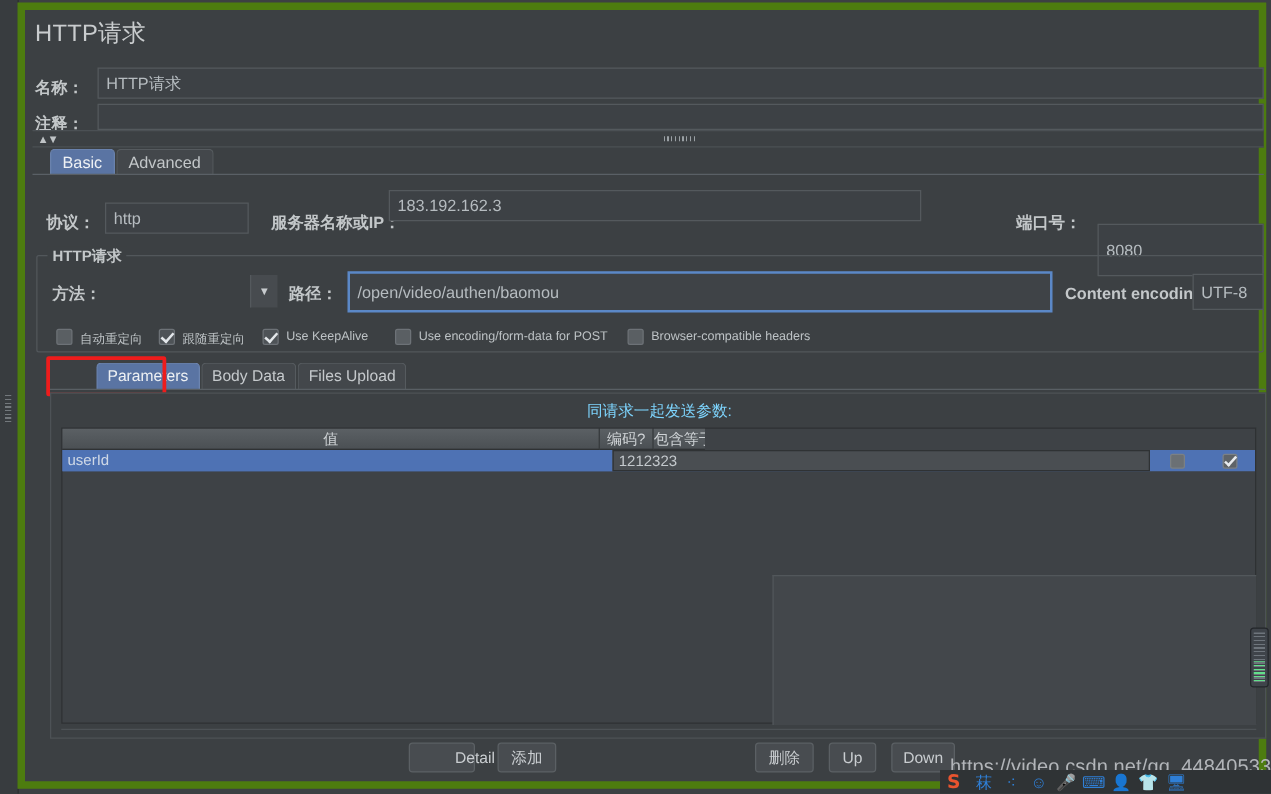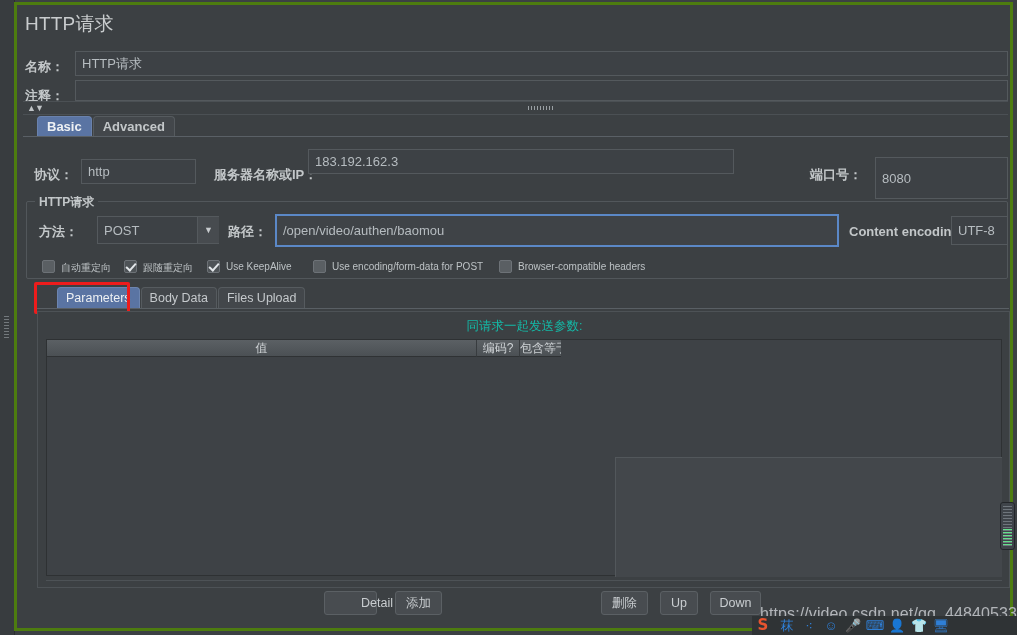--- a/index.html
+++ b/index.html
@@ -28,21 +28,21 @@
     background-image: repeating-linear-gradient(
         to bottom, #7d8387 0px, #7d8387 1px, transparent 1px, transparent 3px);
     opacity: .85;
   }
 
   
   .panel {
     position: absolute; left: 14px; top: 2px;
     width: 999px; height: 629px;
     background: #3c4043;
-    border: 3px solid #4d7c0f;
+    border: 6px solid #4d7c0f;
     box-sizing: border-box;
   }
   .panel-inner {
     position: absolute; left: 3px; top: 3px; right: 3px; bottom: 3px;
     border: 1px solid #31353800;
     box-sizing: border-box;
   }
 
   
   .title {
@@ -89,21 +89,21 @@
   }
   .hsplit .dots {
     position: absolute; left: 505px; top: 4px;
     width: 26px; height: 4px;
     background-image: repeating-linear-gradient(
         to right, #9aa0a4 0px, #9aa0a4 1px, transparent 1px, transparent 3px);
   }
 
   
   .tabstrip {
-    position: absolute; left: 20px; top: 111px; height: 21px; font-weight: bold;
+    position: absolute; left: 20px; top: 111px; height: 21px;
   }
   .tab {
     position: relative; float: left;
     height: 21px; line-height: 20px;
     padding: 0 9px;
     font-size: 13px;
     color: #c3c7c9;
     background: #43474b;
     border: 1px solid #565b5f;
     border-bottom: none;
@@ -154,21 +154,21 @@
     width: 4px; height: 8px;
     border: solid #e3e7ea;
     border-width: 0 2px 2px 0;
     transform: rotate(42deg);
   }
   .cblabel {
     position: absolute; font-size: 10px; color: #bdc2c5; white-space: nowrap;
   }
 
   
-  .subtabs { position: absolute; left: 40px; top: 282px; height: 14px; }
+  .subtabs { position: absolute; left: 20px; top: 282px; height: 14px; padding-left: 37px; }
   .subtab {
     float: left; height: 22px; line-height: 21px;
     padding: 0 8px;
     font-size: 12.5px; color: #c5c9cc;
     background: #43474b;
     border: 1px solid #565b5f; border-bottom: none;
     border-radius: 4px 4px 0 0;
     box-sizing: border-box; margin-right: 1px;
     white-space: nowrap; cursor: default;
   }
@@ -190,21 +190,21 @@
   .params-pane {
     position: absolute; left: 20px; top: 306px;
     width: 973px; height: 277px;
     border: 1px solid #4d5256;
     box-sizing: border-box;
     background: #3c4043;
   }
   .params-caption {
     position: absolute; left: 0; top: 6px; width: 973px;
     text-align: center;
-    font-size: 12.5px; color: #14b8a6;
+    font-size: 12.5px; color: #7dd3fc;
   }
 
   .table {
     position: absolute; left: 8px; top: 27px;
     width: 956px; height: 237px;
     border: 1px solid #2e3133;
     box-sizing: border-box;
     background: #3e4246;
   }
   .thead { display: flex; height: 17px; }
@@ -357,30 +357,27 @@
       <div class="tab active">Basic</div>
       <div class="tab">Advanced</div>
     </div>
     <div class="tabline"></div>
 
     <div class="lbl lbl-b" style="left:17px; top:161px;">协议：</div>
     <div class="field readonly" style="left:64px; top:154px; width:115px; height:25px;">http</div>
     <div class="lbl lbl-b" style="left:185px; top:161px;margin-left:12px;">服务器名称或IP：</div>
     <div class="field readonly" style="left:291px; top:144px; width:426px; height:25px;">183.192.162.3</div>
     <div class="lbl lbl-b" style="left:793px; top:161px;">端口号：</div>
-    <div class="field readonly" style="left:858px; top:152px; width:133px; height:42px;">8080</div>
+    <div class="field readonly" style="left:858px; top:171px; width:133px; height:42px;">8080</div>
 
     <div class="group" style="left:9px; top:196px; width:982px; height:78px;">
       <div class="gtitle">HTTP请求</div>
     </div>
 
     <div class="lbl lbl-b" style="left:22px; top:218px;">方法：</div>
-    <div class="field readonly" style="left:80px; top:211px; width:122px; height:28px;">
-      <span>POST</span>
-    </div>
     <div style="position:absolute; left:180px; top:212px; width:21px; height:26px; background:#474b4f;
                 border-left:1px solid #54595d; display:flex; align-items:center; justify-content:center;
                 color:#c7cbce; font-size:9px;">▼</div>
 
     <div class="lbl lbl-b" style="left:211px; top:218px;">路径：</div>
     <div class="field focused" style="left:258px; top:209px; width:564px; height:33px;">/open/video/authen/baomou</div>
 
     <div class="lbl" style="left:832px; top:219px; font-weight:bold;">Content encoding:</div>
     <div class="field readonly" style="left:934px; top:211px; width:57px; height:29px;">UTF-8</div>
 
@@ -410,20 +407,30 @@
     <div class="params-pane">
       <div class="params-caption">同请求一起发送参数:</div>
 
       <div class="table">
         <div class="thead">
           <div class="th" style="width:430px;">值</div>
           <div class="th" style="width:43px;">编码?</div>
           <div class="th" style="width:41px;">包含等于?</div>
         </div>
 
+        <div class="trow">
+          <div class="td name" style="width:440px;">userId</div>
+          <div class="td value" style="width:430px;">1212323</div>
+          <div class="td cb" style="width:43px;">
+            <span class="cell-cb"></span>
+          </div>
+          <div class="td cb" style="width:41px;">
+            <span class="cell-cb checked"></span>
+          </div>
+        </div>
 
         <div class="overlay-panel"></div>
       </div>
 
       <div class="btnbar"></div>
 
       <div class="btn" style="left:286px; top:279px; width:53px;padding-left:36px;">Detail</div>
       <div class="btn" style="left:357px; top:279px; width:47px;">添加</div>
       <div class="btn" style="left:563px; top:279px; width:47px;">删除</div>
       <div class="btn" style="left:622px; top:279px; width:38px;">Up</div>

